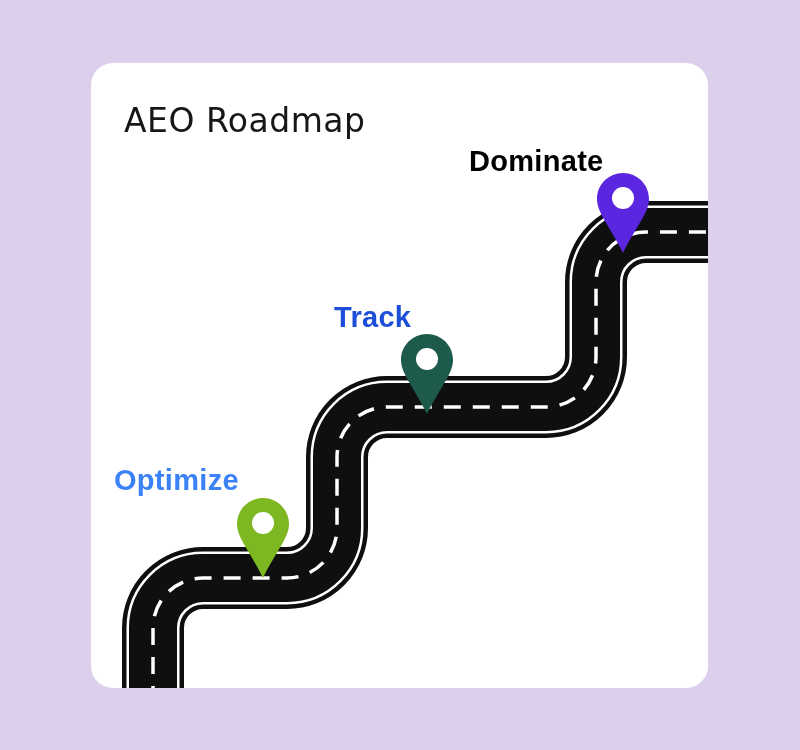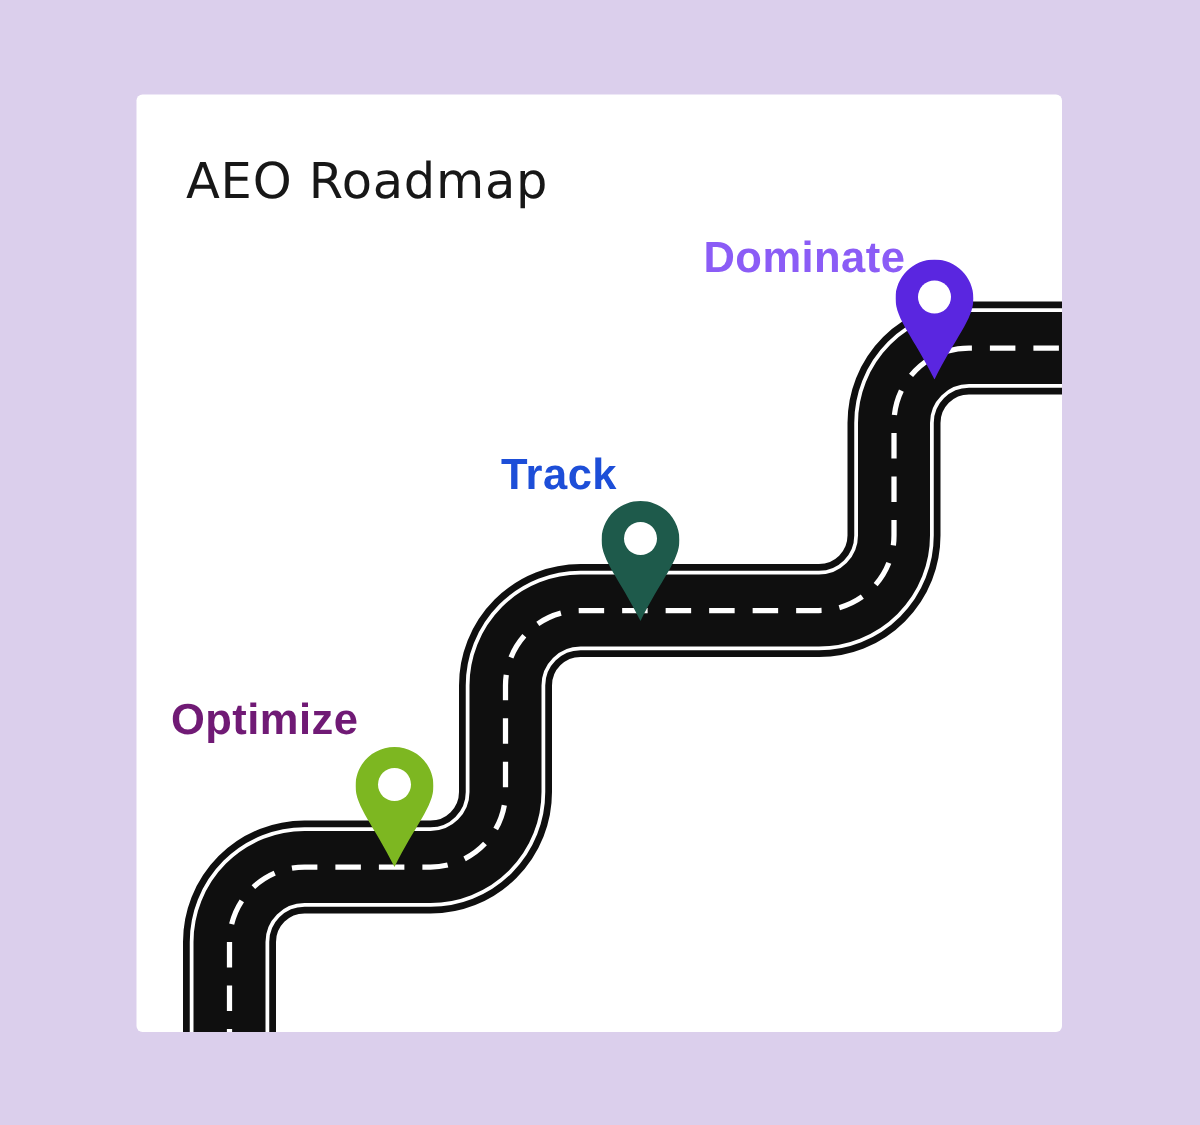--- a/index.html
+++ b/index.html
@@ -12,21 +12,21 @@
     position: relative;
     width: 800px;
     height: 750px;
   }
   .card {
     position: absolute;
     left: 91px;
     top: 63px;
     width: 617px;
     height: 625px;
-    border-radius: 4px;
+    border-radius: 22px;
     overflow: hidden;
   }
   .title {
     position: absolute;
     left: 33px;
     top: 38px;
     font-family: "DejaVu Sans", "Liberation Sans", sans-serif;
     font-size: 33px;
     font-weight: 400;
     letter-spacing: 0.5px;
@@ -65,32 +65,32 @@
     <div class="title" style="color: rgb(23, 23, 23);">AEO Roadmap</div>
 
     <svg class="road" viewBox="0 0 617 625" width="617" height="625" aria-hidden="true">
 
       <path d="M62 640 L62 565 A50 50 0 0 1 112 515 L196 515 A50 50 0 0 0 246 465 L246 394 A50 50 0 0 1 296 344 L455 344 A50 50 0 0 0 505 294 L505 219 A50 50 0 0 1 555 169 L650 169" fill="none" stroke-width="62" stroke="#0f0f0f"></path>
       <path d="M62 640 L62 565 A50 50 0 0 1 112 515 L196 515 A50 50 0 0 0 246 465 L246 394 A50 50 0 0 1 296 344 L455 344 A50 50 0 0 0 505 294 L505 219 A50 50 0 0 1 555 169 L650 169" fill="none" stroke-width="53" stroke="#ffffff"></path>
       <path d="M62 640 L62 565 A50 50 0 0 1 112 515 L196 515 A50 50 0 0 0 246 465 L246 394 A50 50 0 0 1 296 344 L455 344 A50 50 0 0 0 505 294 L505 219 A50 50 0 0 1 555 169 L650 169" fill="none" stroke-width="48" stroke="#0f0f0f"></path>
       <path d="M62 640 L62 565 A50 50 0 0 1 112 515 L196 515 A50 50 0 0 0 246 465 L246 394 A50 50 0 0 1 296 344 L455 344 A50 50 0 0 0 505 294 L505 219 A50 50 0 0 1 555 169 L650 169" fill="none" stroke-width="3.5" stroke-dasharray="17 12" stroke="#ffffff"></path>
     </svg>
 
-    <div class="milestone-label" style="left: 23px; top: 402px; color: #701a75;">Optimize</div>
+    <div class="milestone-label" style="left: 23px; top: 402px; color: #3b82f6;">Optimize</div>
     <svg class="pin" style="left:146px; top:435px" viewBox="0 0 52 80" aria-hidden="true">
       <path d="M26 0C11.6 0 0 11.6 0 26c0 13.8 12.4 26.5 26 54 13.6-27.5 26-40.2 26-54C52 11.6 40.4 0 26 0z" fill="#7db721"></path>
       <circle cx="26" cy="25" r="11" fill="#ffffff"></circle>
     </svg>
 
     <div class="milestone-label" style="left: 243px; top: 239px; color: #1d4ed8;">Track</div>
     <svg class="pin" style="left:310px; top:271px" viewBox="0 0 52 80" aria-hidden="true">
       <path d="M26 0C11.6 0 0 11.6 0 26c0 13.8 12.4 26.5 26 54 13.6-27.5 26-40.2 26-54C52 11.6 40.4 0 26 0z" fill="#1e5a4b"></path>
       <circle cx="26" cy="25" r="11" fill="#ffffff"></circle>
     </svg>
 
-    <div class="milestone-label" style="left: 378px; top: 94px; color: #8b5cf6;">Dominate</div>
+    <div class="milestone-label" style="left: 378px; top: 83px; color: #000000;">Dominate</div>
     <svg class="pin" style="left:506px; top:110px" viewBox="0 0 52 80" aria-hidden="true">
       <path d="M26 0C11.6 0 0 11.6 0 26c0 13.8 12.4 26.5 26 54 13.6-27.5 26-40.2 26-54C52 11.6 40.4 0 26 0z" fill="#5a26e0"></path>
       <circle cx="26" cy="25" r="11" fill="#ffffff"></circle>
     </svg>
 
   </div>
 </div>
 
 </body></html>

